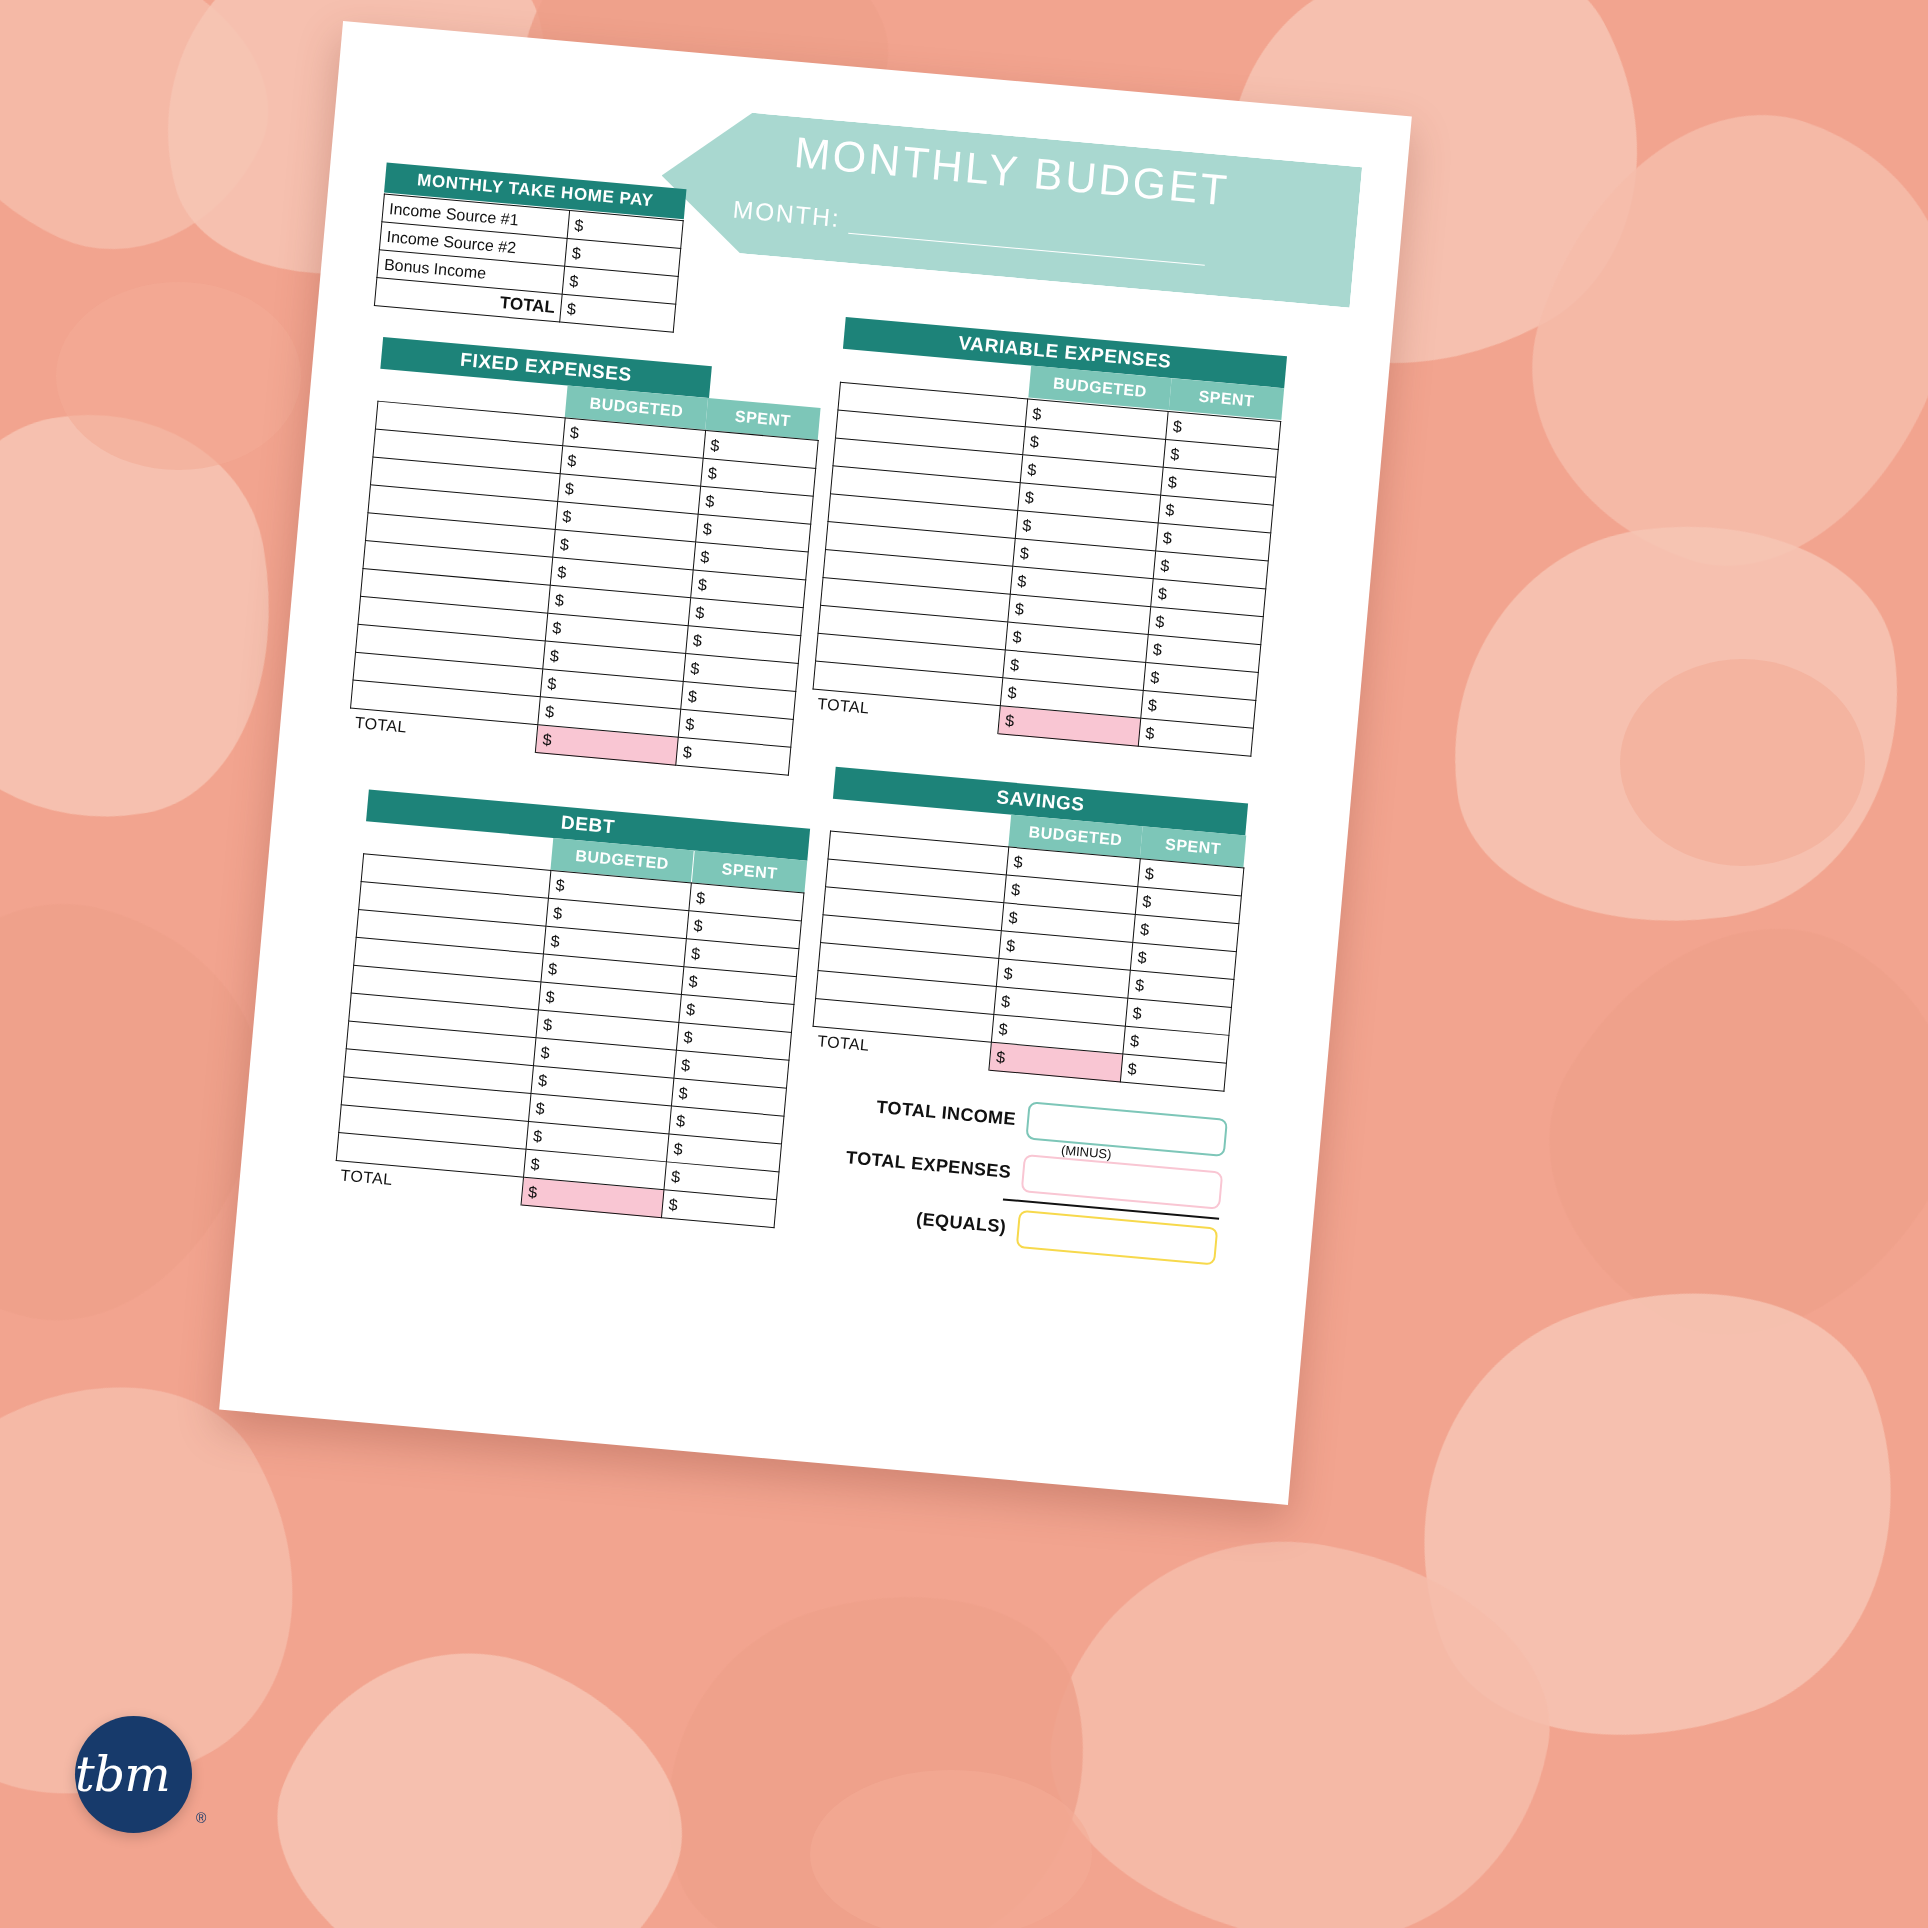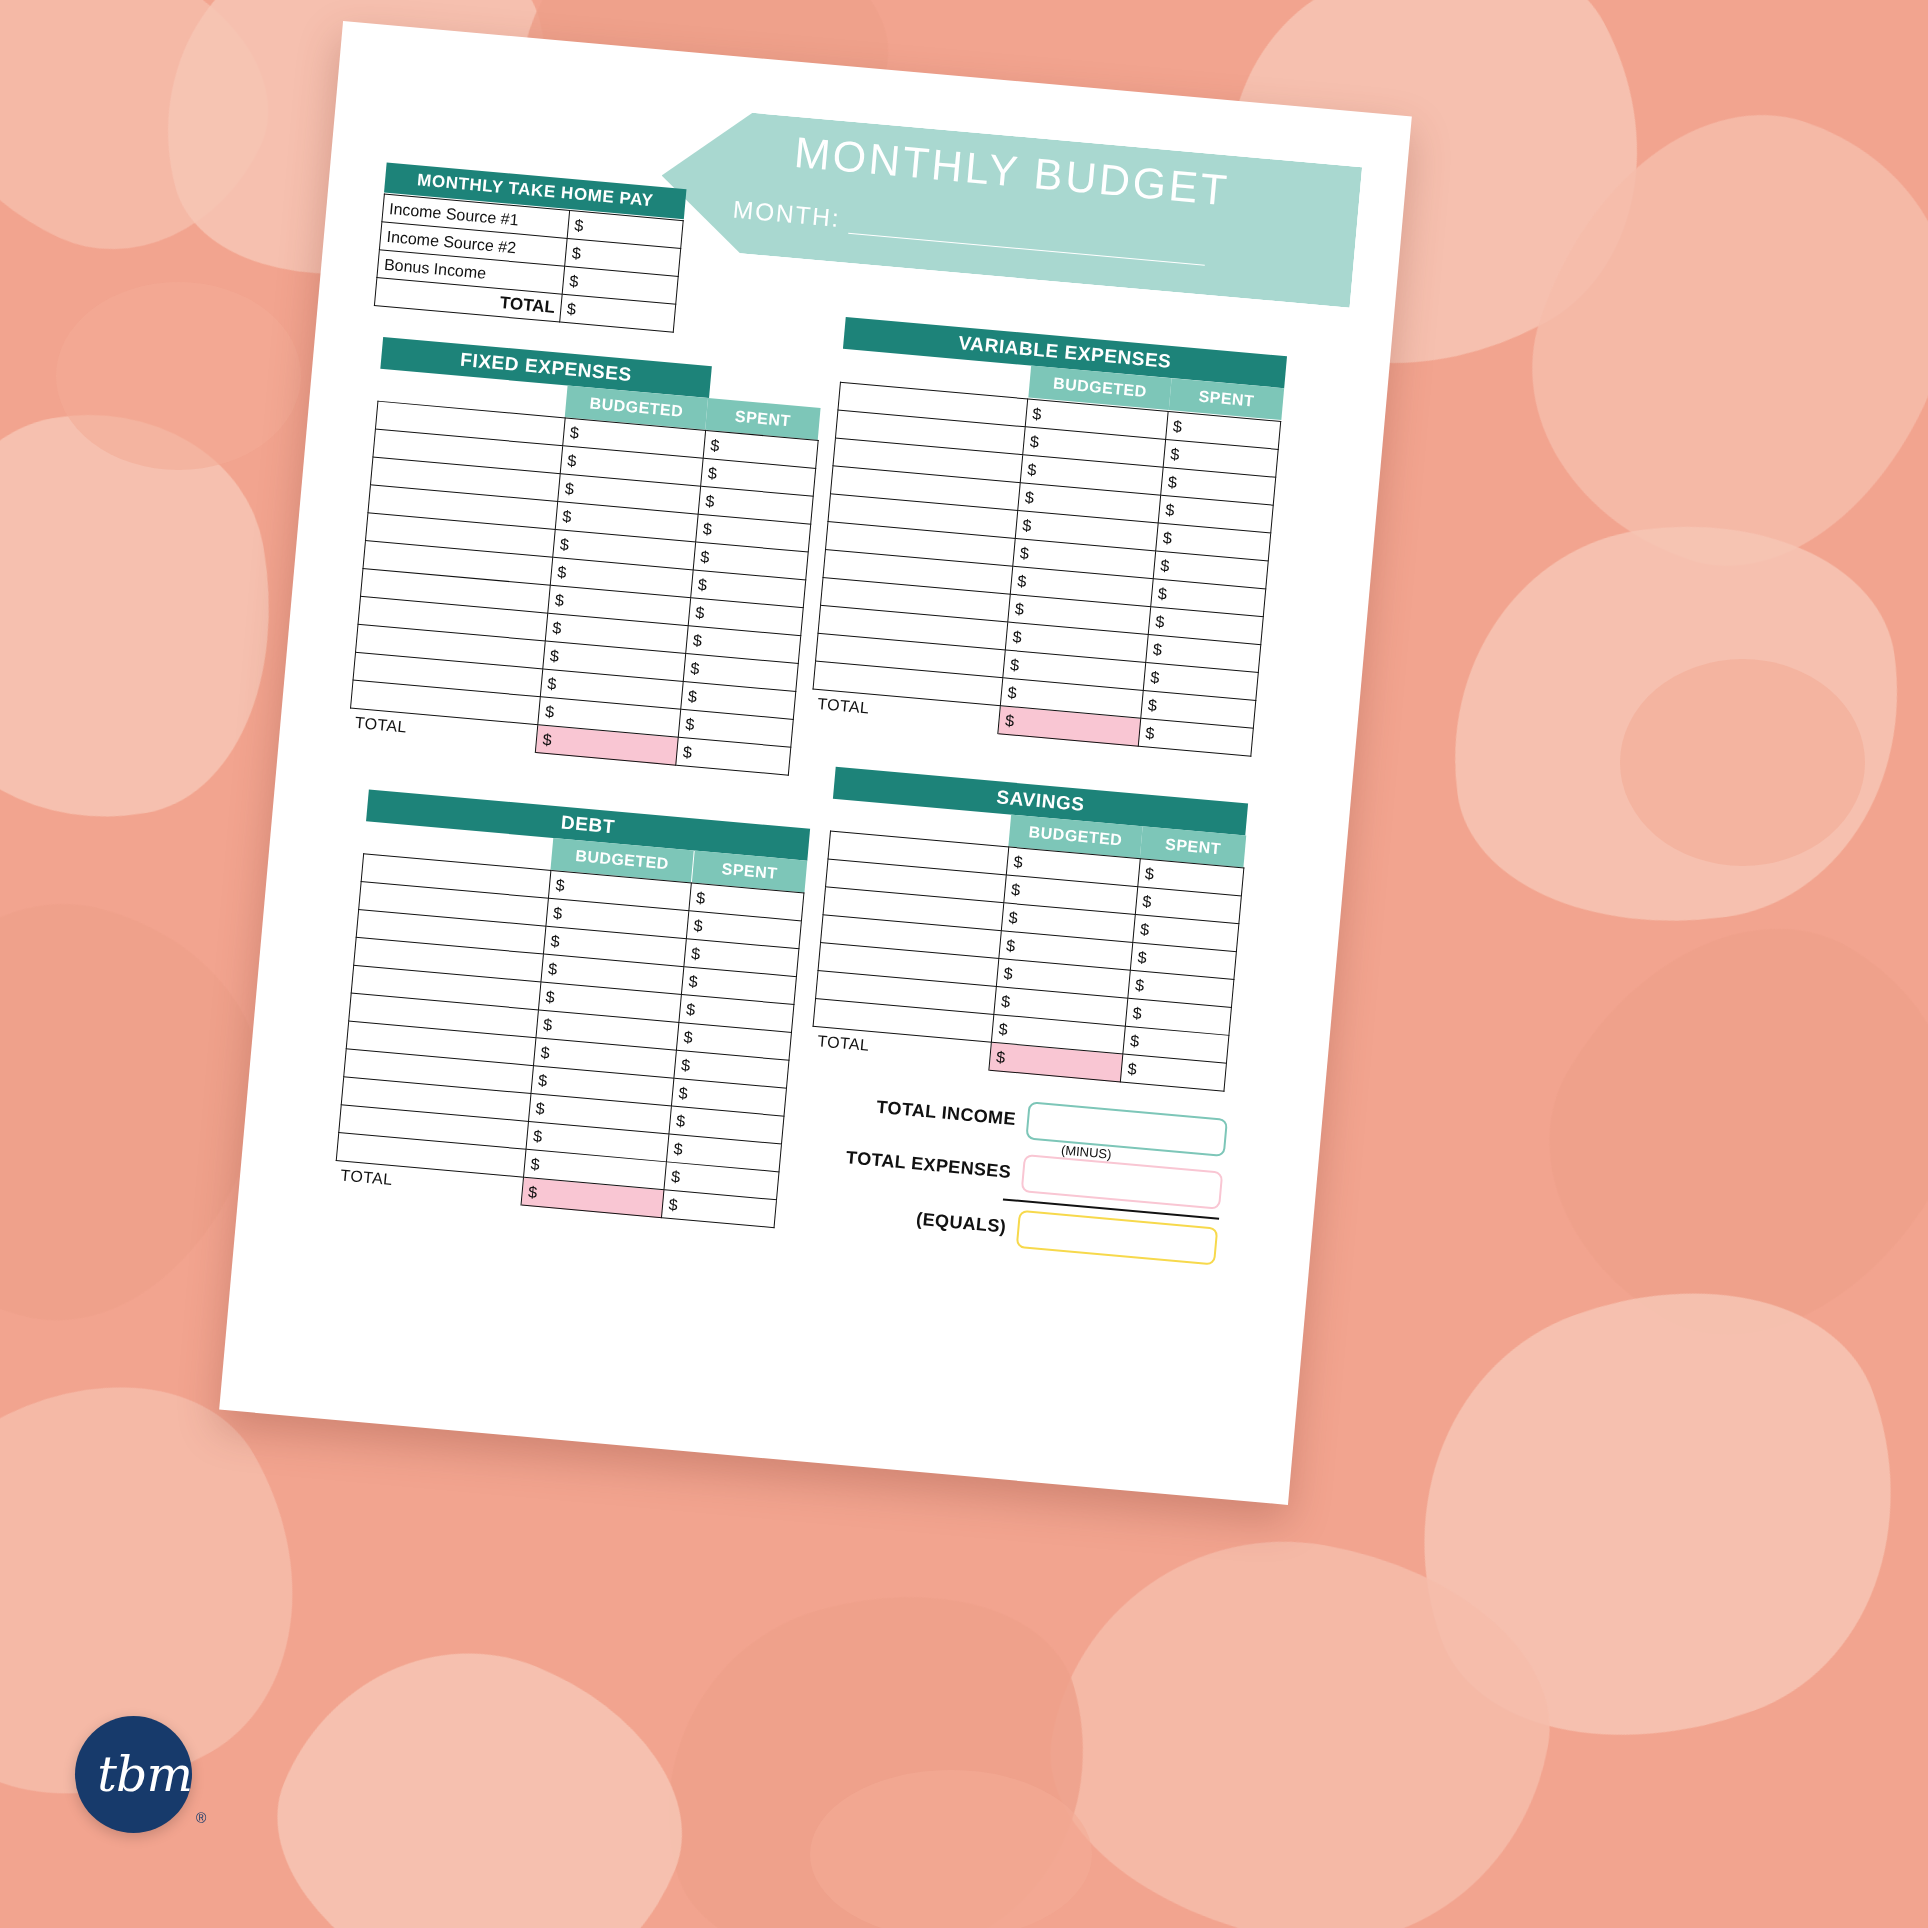--- a/index.html
+++ b/index.html
@@ -210,21 +210,21 @@
     position: absolute;
     left: 75px;
     top: 1716px;
     width: 117px;
     height: 117px;
     border-radius: 50%;
     background: #173a6b;
     color: #fff;
     display: flex;
     align-items: center;
-    justify-content: flex-end;
+    justify-content: flex-start;
     font-family: "DejaVu Serif", serif;
     font-style: italic;
     font-size: 49px;
     letter-spacing: -0.9px;
     box-shadow: 0 3.8px 13px rgba(0,0,0,.18);
   }
   #logo-r {
     position: absolute;
     left: 196px;
     top: 1810px;

